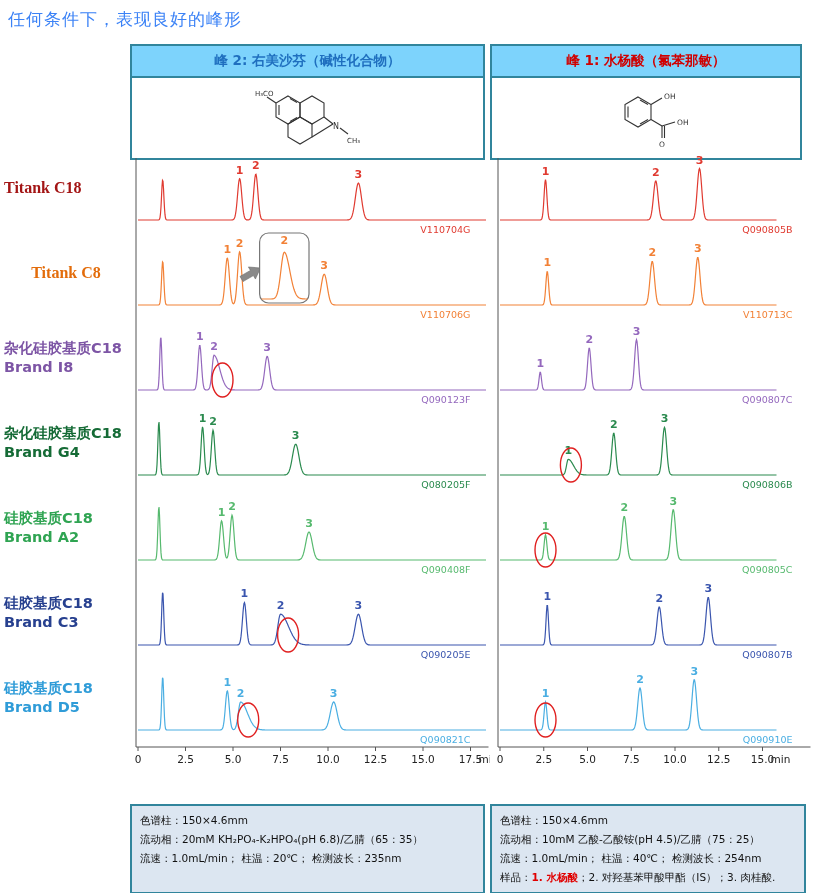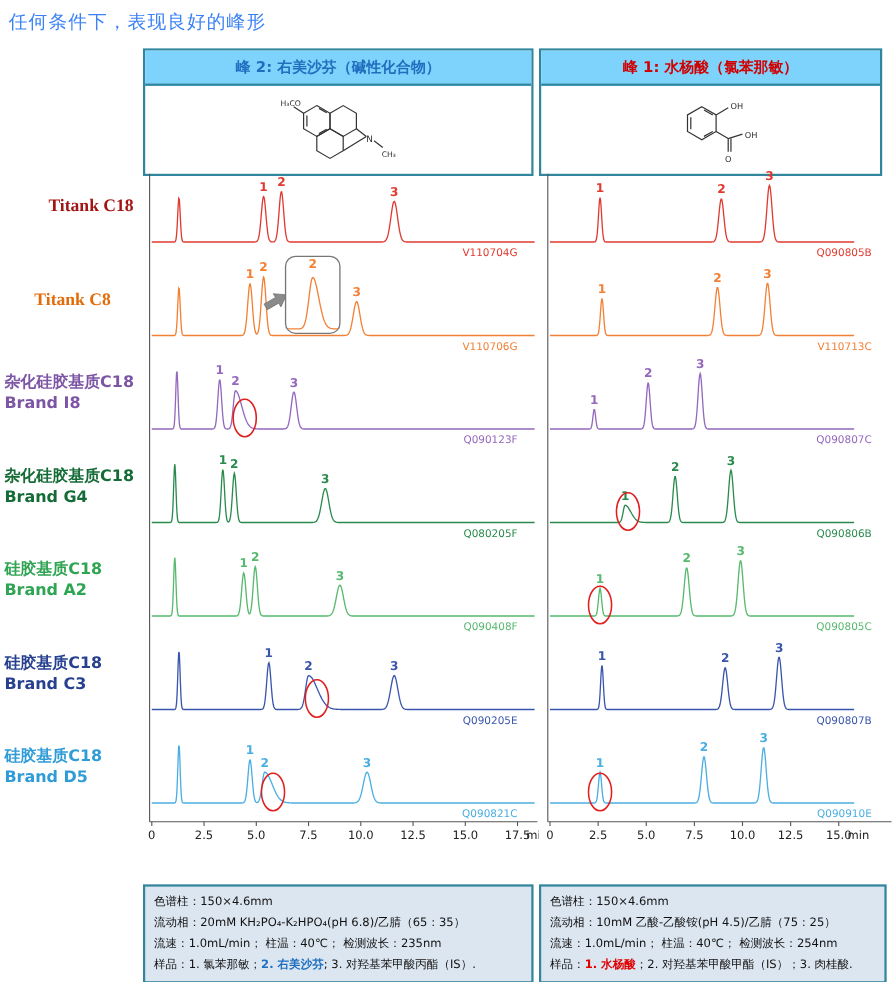--- a/index.html
+++ b/index.html
@@ -70,21 +70,21 @@
         <text x="66" y="12" font-size="7.5" fill="#333">OH</text>
         <text x="61" y="60" font-size="7.5" fill="#333">O</text>
         <text x="79" y="38" font-size="7.5" fill="#333">OH</text>
       </svg>
     </div>
   </div>
 </div>
 
 <div class="charts">
   <div id="row-labels">
-      <div class="row-label serif" style="top: 6px; color: rgb(163, 21, 21); margin-left: 40px;">
+      <div class="row-label serif" style="top: 6px; color: rgb(163, 21, 21);">
         <div>Titank C18</div>
       </div>
       <div class="row-label serif" style="top: 91px; color: rgb(227, 108, 10); align-items: center;">
         <div>Titank C8</div>
       </div>
       <div class="row-label" style="top: 176px; color: rgb(125, 85, 165);">
         <div>杂化硅胶基质C18</div>
         <div>Brand I8</div>
       </div>
       <div class="row-label" style="top: 261px; color: rgb(21, 107, 54);">
@@ -225,22 +225,21 @@
       <text x="202.3" y="524.6" text-anchor="middle" font-size="11" font-weight="bold" fill="#4aaee2">3</text>
       <text x="300.5" y="593" text-anchor="end" font-size="9.5" fill="#4aaee2">Q090910E</text>
       <ellipse cx="53.5" cy="570" rx="10.5" ry="17" fill="none" stroke="#e02020" stroke-width="1.4"></ellipse>
     </svg>
 </div>
 
 <div class="footer">
   <div class="cond-box cb-l" id="cond-left">
       <div class="cond-line"><span>色谱柱：150×4.6mm</span></div>
       <div class="cond-line"><span>流动相：20mM KH₂PO₄-K₂HPO₄(pH 6.8)/乙腈（65：35）</span></div>
-      <div class="cond-line"><span>流速：1.0mL/min；  柱温：40℃；  检测波长：235nm</span></div>
-      <div class="cond-line"><span>样品：1. 氯苯那敏；</span><span style="color: rgb(31, 111, 191); font-weight: bold;">2. 右美沙芬</span><span>; 3. 对羟基苯甲酸丙酯（IS）.</span></div>
+      <div class="cond-line"><span>流速：1.0mL/min；  柱温：20℃；  检测波长：235nm</span></div>
     </div>
   <div class="cond-box cb-r" id="cond-right">
       <div class="cond-line"><span>色谱柱：150×4.6mm</span></div>
       <div class="cond-line"><span>流动相：10mM 乙酸-乙酸铵(pH 4.5)/乙腈（75：25）</span></div>
       <div class="cond-line"><span>流速：1.0mL/min；  柱温：40℃；  检测波长：254nm</span></div>
       <div class="cond-line"><span>样品：</span><span style="color: rgb(224, 0, 0); font-weight: bold;">1. 水杨酸</span><span>；2. 对羟基苯甲酸甲酯（IS）；3. 肉桂酸.</span></div>
     </div>
 </div>
 
 </body></html>

